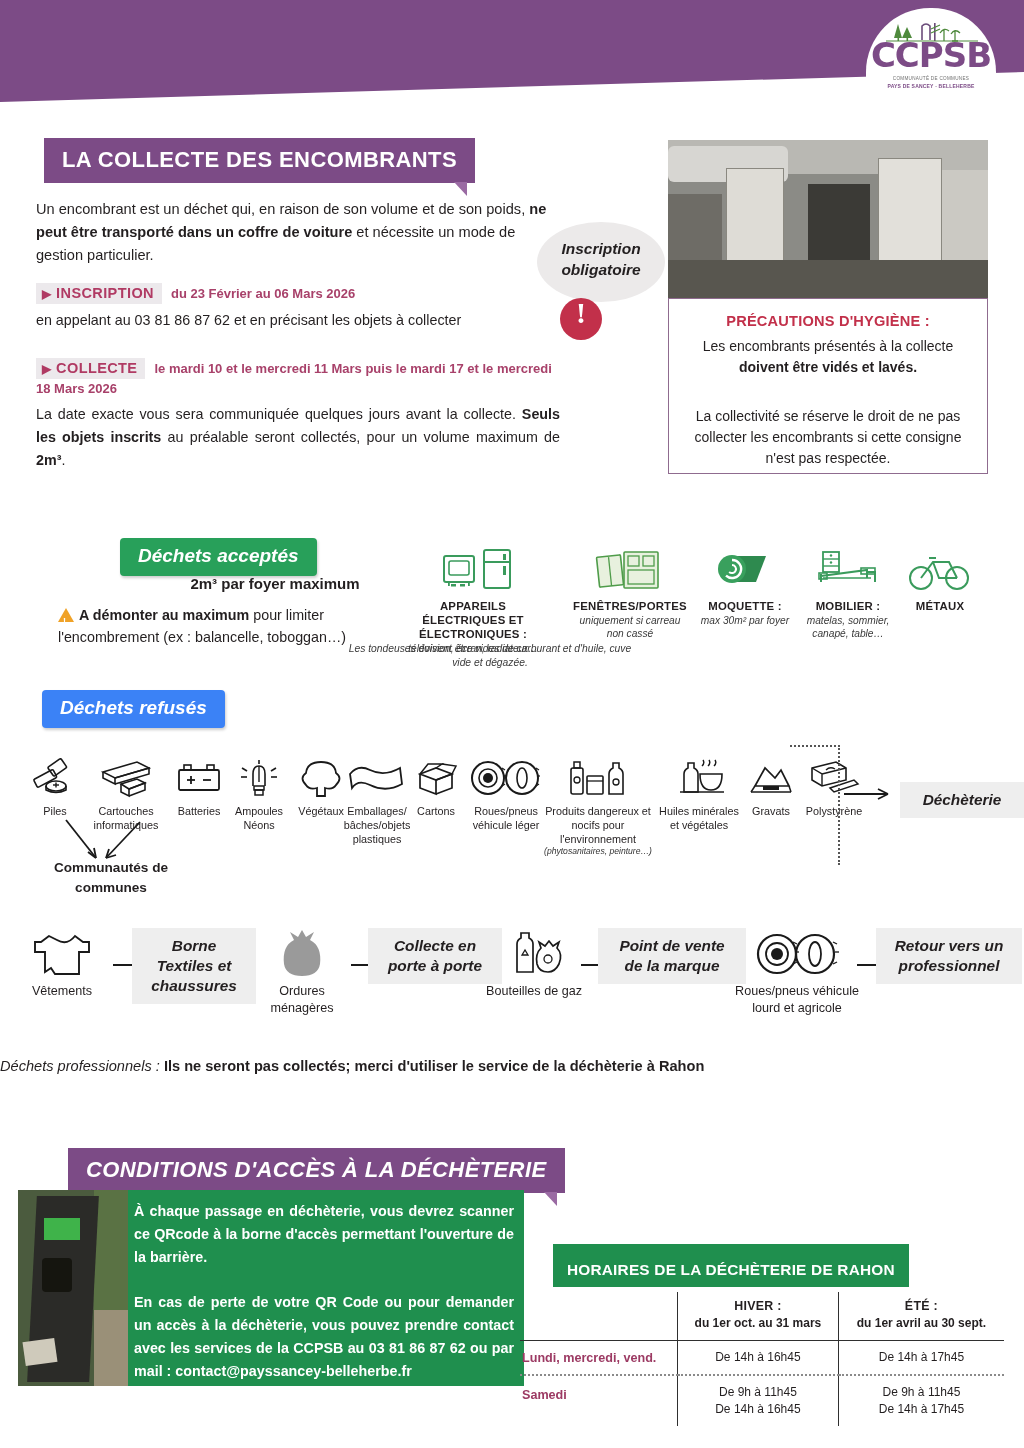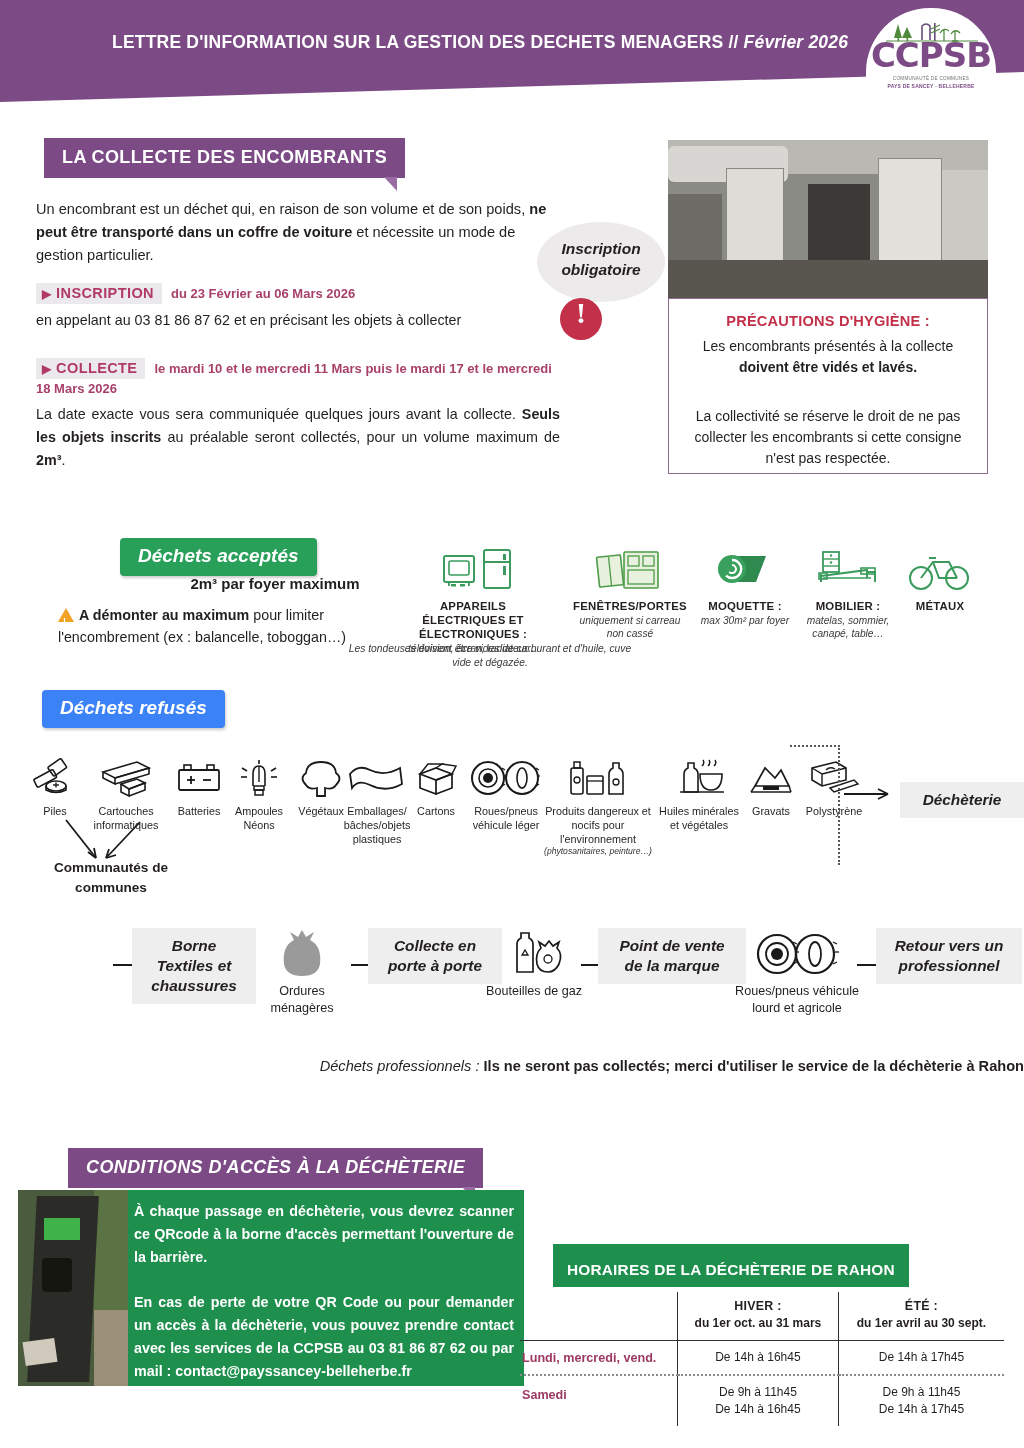--- a/index.html
+++ b/index.html
@@ -42,21 +42,21 @@
     font-size:4.6px;color:#6f6f6f;letter-spacing:.3px;
   }
   .logo-sub2{
     position:absolute;left:0;top:75px;width:130px;text-align:center;
     font-size:5px;color:#7c4b86;font-weight:bold;letter-spacing:.2px;
   }
 
   
   .sect-title{
     position:absolute;background:#7c4b86;color:#fff;
-    font-size:18px;font-weight:bold;letter-spacing:.4px;
+    font-size:22px;font-weight:bold;letter-spacing:.4px;
     padding:9px 18px 10px 18px;display:inline-block;
   }
   .sect-title::after{
     content:"";position:absolute;right:8px;bottom:-13px;
     border-left:13px solid transparent;border-right:0 solid transparent;
     border-top:14px solid #9a6aa3;
   }
 
   
   .intro{
@@ -184,21 +184,21 @@
     font-style:italic;font-weight:bold;font-size:15.4px;
     padding:8px 12px;text-align:center;line-height:20px;
   }
 
   
   .flow-item{position:absolute;text-align:center;}
   .flow-item .ico{height:50px;margin-bottom:3px;}
   .flow-item .nm{font-size:12.6px;line-height:17px;color:#231f20;}
 
   .pro-note{
-    position:absolute;left:0;top:1058px;width:1024px;text-align:right;
+    position:absolute;left:0;top:1058px;width:1024px;text-align:left;
     font-size:14.6px;
   }
   .pro-note .lbl{font-style:italic;}
   .pro-note .val{font-weight:bold;}
 
   
   .green-box{
     position:absolute;left:18px;top:1190px;width:506px;height:196px;
     background:#1f8f4e;
   }
@@ -245,24 +245,20 @@
   .hsep-dot{border-bottom:2px dotted #8a8a8a;}
 
   svg{display:block;margin:0 auto;}
 </style>
 </head>
 <body>
 
 <div class="page">
 
   <div class="header"></div>
-  <div class="header-title">
-    <span>LETTRE D'INFORMATION SUR LA GESTION DES DECHETS MENAGERS //</span>
-    <span class="mo">Février 2026</span>
-  </div>
 
   <div class="logo-wrap">
     <svg class="logo-pic" viewBox="0 0 92 22">
       <path d="M8 18 L12 4 L16 18 Z" fill="#4f8a3d"></path>
       <path d="M16 18 L21 7 L26 18 Z" fill="#4f8a3d"></path>
       <rect x="11.5" y="17" width="1.6" height="4" fill="#4f8a3d"></rect>
       <rect x="20.5" y="17" width="1.6" height="4" fill="#4f8a3d"></rect>
       <path d="M36 20 L36 6 Q40 2 44 6 L44 20" stroke="#6b4b7a" fill="none" stroke-width="1.6"></path>
       <rect x="48" y="3" width="1.6" height="18" fill="#6b4b7a"></rect>
       <path d="M45 9 L54 5 M45 13 L54 9" stroke="#4f8a3d" stroke-width="1.3" fill="none"></path>
@@ -545,20 +541,26 @@
   <div class="cc-label">Communautés de communes</div>
 
   <div class="dotline-top"></div>
   <div class="dotline"></div>
   <svg style="position:absolute;left:842px;top:782px;width:58px;height:24px;" viewBox="0 0 58 24">
     <line x1="2" y1="12" x2="46" y2="12" stroke="#1a1a1a" stroke-width="1.8"></line>
     <path d="M46 12 L36 7 M46 12 L36 17" stroke="#1a1a1a" stroke-width="1.8" fill="none"></path>
   </svg>
   <div class="grey-pill" style="left:900px;top:782px;width:100px;">Déchèterie</div>
 
+  <div class="flow-item" style="left:14px;top:930px;width:96px;">
+    <svg class="ico" width="66" height="50" viewBox="0 0 66 50">
+      <path d="M20 6 L12 12 L6 12 L6 22 L16 22 L16 42 L22 38 L26 44 L50 44 L50 22 L60 22 L60 12 L54 12 L46 6 Q38 16 28 10 Z" fill="none" stroke="#1a1a1a" stroke-width="1.9"></path>
+    </svg>
+    <div class="nm">Vêtements</div>
+  </div>
   <svg style="position:absolute;left:112px;top:955px;width:40px;height:20px;" viewBox="0 0 40 20">
     <line x1="1" y1="10" x2="34" y2="10" stroke="#1a1a1a" stroke-width="1.8"></line>
     <path d="M34 10 L25 5 M34 10 L25 15" stroke="#1a1a1a" stroke-width="1.8" fill="none"></path>
   </svg>
   <div class="grey-pill" style="left:132px;top:928px;width:100px;">Borne Textiles et chaussures</div>
 
   <div class="flow-item" style="left:254px;top:930px;width:96px;">
     <svg class="ico" width="60" height="50" viewBox="0 0 60 50">
       <path d="M22 10 L18 2 L26 7 L30 0 L34 7 L42 2 L38 10 Q50 16 48 34 Q46 46 30 46 Q14 46 12 34 Q10 16 22 10 Z" fill="#9a9a9a"></path>
     </svg>

